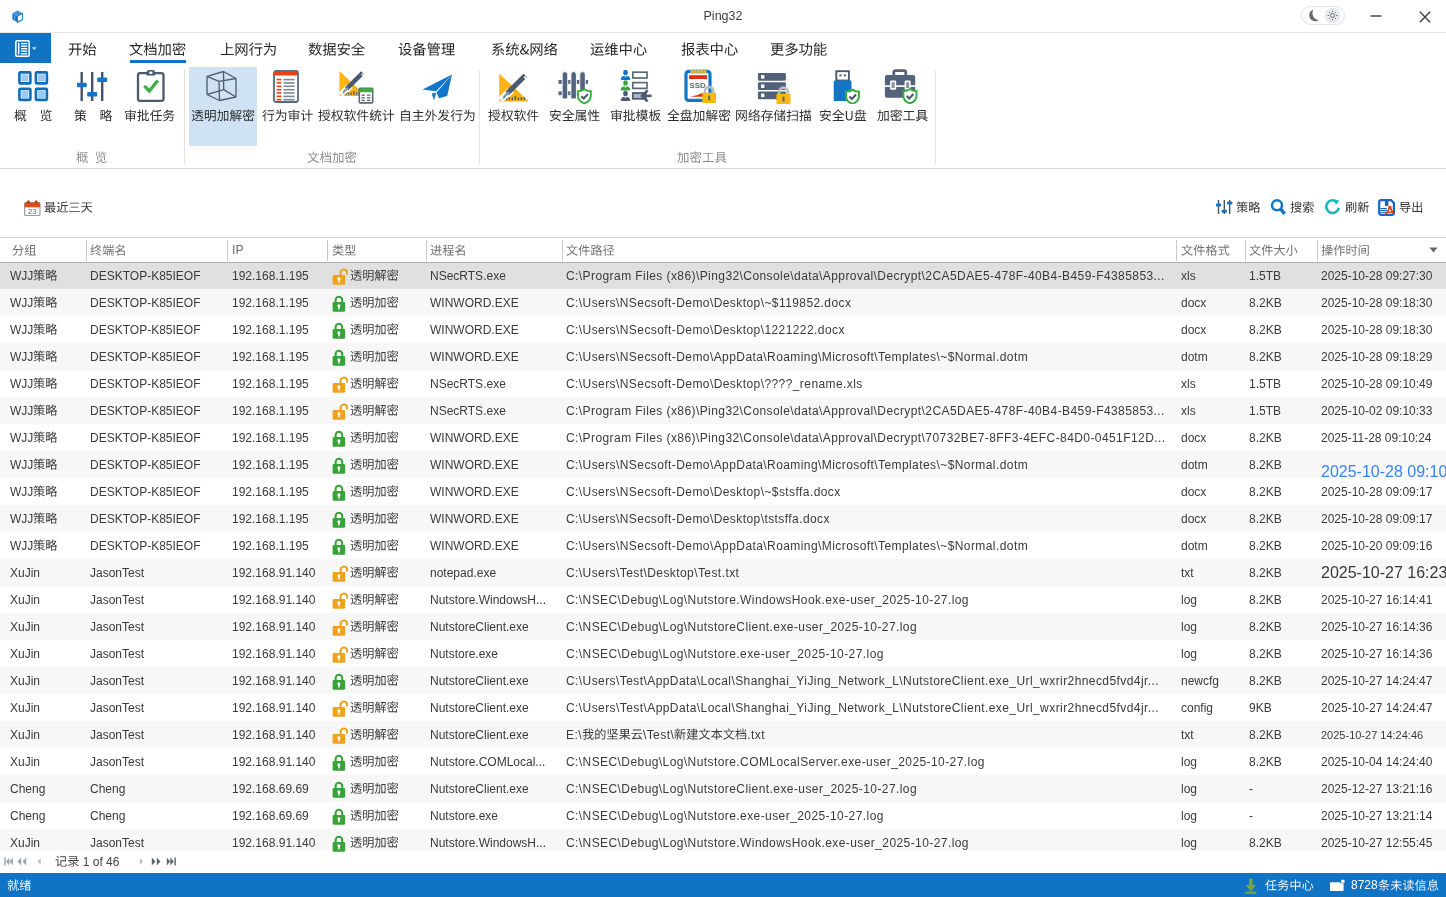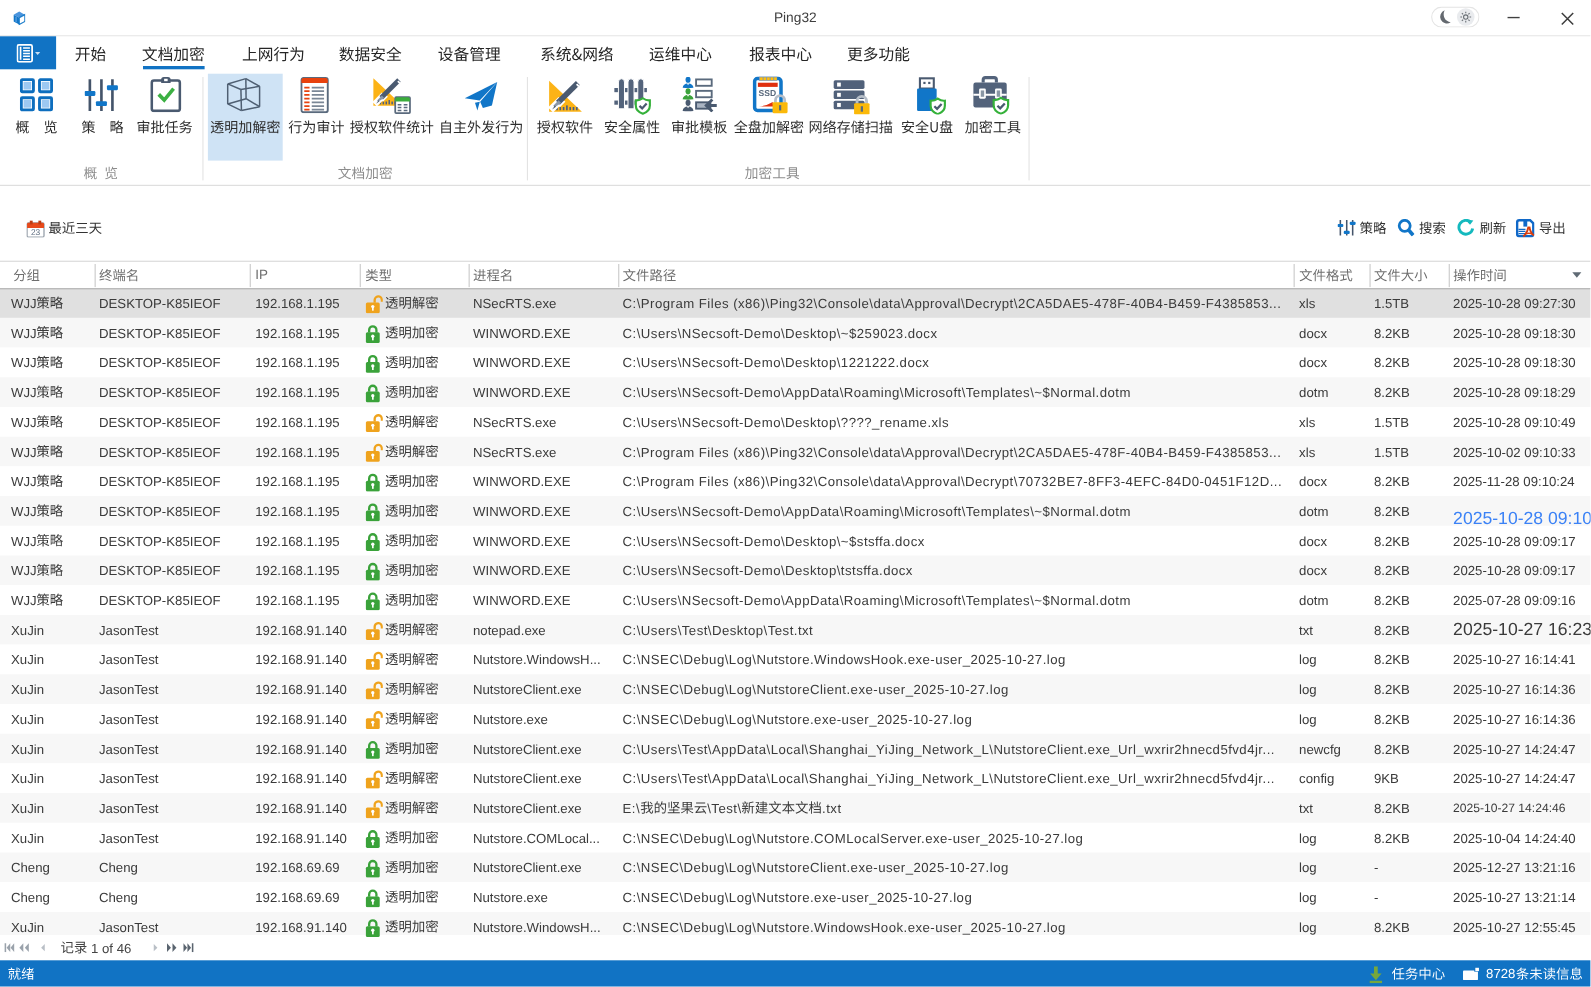--- a/index.html
+++ b/index.html
@@ -627,21 +627,21 @@
     <svg class="ct" width="48.8" height="12.8" style="vertical-align:top;" viewBox="0 0 48.8 12.8">
       <g transform="translate(0,10.74) scale(0.01220)" fill="#3a3a3a">
         <use href="#g40" x="0"></use>
         <use href="#g41" x="1000"></use>
         <use href="#g4" x="2000"></use>
         <use href="#g5" x="3000"></use>
       </g>
     </svg>
   </div>
 <div class="flexrow" style="position:absolute;left:430px;top:289px;height:27px;font-size:12px;color:#3a3a3a;white-space:nowrap">WINWORD.EXE</div>
-<div class="flexrow" style="position:absolute;left:566px;top:289px;height:27px;max-width:610px;overflow:hidden;letter-spacing:0.42px;font-size:12px;color:#3a3a3a;white-space:nowrap">C:\Users\NSecsoft-Demo\Desktop\~$259023.docx</div>
+<div class="flexrow" style="position:absolute;left:566px;top:289px;height:27px;max-width:610px;overflow:hidden;letter-spacing:0.42px;font-size:12px;color:#3a3a3a;white-space:nowrap">C:\Users\NSecsoft-Demo\Desktop\~$119852.docx</div>
 <div class="flexrow" style="position:absolute;left:1181px;top:289px;height:27px;font-size:12px;color:#3a3a3a;white-space:nowrap">docx</div>
 <div class="flexrow" style="position:absolute;left:1249px;top:289px;height:27px;font-size:12px;color:#3a3a3a;white-space:nowrap">8.2KB</div>
 <div class="flexrow" style="position:absolute;left:1321px;top:289px;height:27px;font-size:12px;color:#3a3a3a;white-space:nowrap">2025-10-28 09:18:30</div>
 <div style="position:absolute;left:0px;top:316px;width:1446px;height:27px;background:#fff"></div>
 <div class="flexrow" style="position:absolute;left:10px;top:316px;height:27px;font-size:12px;color:#3a3a3a;white-space:nowrap">WJJ<svg class="ct" width="24.4" height="12.8" style="vertical-align:top;" viewBox="0 0 24.4 12.8">
       <g transform="translate(0,10.74) scale(0.01220)" fill="#3a3a3a">
         <use href="#g34" x="0"></use>
         <use href="#g35" x="1000"></use>
       </g>
     </svg></div>
@@ -900,21 +900,21 @@
         <use href="#g41" x="1000"></use>
         <use href="#g4" x="2000"></use>
         <use href="#g5" x="3000"></use>
       </g>
     </svg>
   </div>
 <div class="flexrow" style="position:absolute;left:430px;top:532px;height:27px;font-size:12px;color:#3a3a3a;white-space:nowrap">WINWORD.EXE</div>
 <div class="flexrow" style="position:absolute;left:566px;top:532px;height:27px;max-width:610px;overflow:hidden;letter-spacing:0.42px;font-size:12px;color:#3a3a3a;white-space:nowrap">C:\Users\NSecsoft-Demo\AppData\Roaming\Microsoft\Templates\~$Normal.dotm</div>
 <div class="flexrow" style="position:absolute;left:1181px;top:532px;height:27px;font-size:12px;color:#3a3a3a;white-space:nowrap">dotm</div>
 <div class="flexrow" style="position:absolute;left:1249px;top:532px;height:27px;font-size:12px;color:#3a3a3a;white-space:nowrap">8.2KB</div>
-<div class="flexrow" style="position:absolute;left:1321px;top:532px;height:27px;font-size:12px;color:#3a3a3a;white-space:nowrap">2025-07-28 09:09:16</div>
+<div class="flexrow" style="position:absolute;left:1321px;top:532px;height:27px;font-size:12px;color:#3a3a3a;white-space:nowrap">2025-10-20 09:09:16</div>
 <div style="position:absolute;left:0px;top:559px;width:1446px;height:27px;background:#f7f7f7"></div>
 <div class="flexrow" style="position:absolute;left:10px;top:559px;height:27px;font-size:12px;color:#3a3a3a;white-space:nowrap">XuJin</div>
 <div class="flexrow" style="position:absolute;left:90px;top:559px;height:27px;font-size:12px;color:#3a3a3a;white-space:nowrap">JasonTest</div>
 <div class="flexrow" style="position:absolute;left:232px;top:559px;height:27px;font-size:12px;color:#3a3a3a;white-space:nowrap">192.168.91.140</div>
 <svg style="position:absolute;left:332px;top:563.5px" width="16" height="18" viewBox="0 0 16 18">
     <path d="M8.6 8.2 V6 A3.3 3.3 0 0 1 15.2 5.6 V7.4" fill="none" stroke="#efa31d" stroke-width="2.1"></path>
     <rect x="0.6" y="8" width="12.6" height="9.8" rx="1.4" fill="#efa31d"></rect>
     <circle cx="6.9" cy="11.7" r="1.5" fill="#fff"></circle>
     <rect x="6.2" y="12.2" width="1.5" height="3.2" fill="#fff"></rect>
   </svg>

